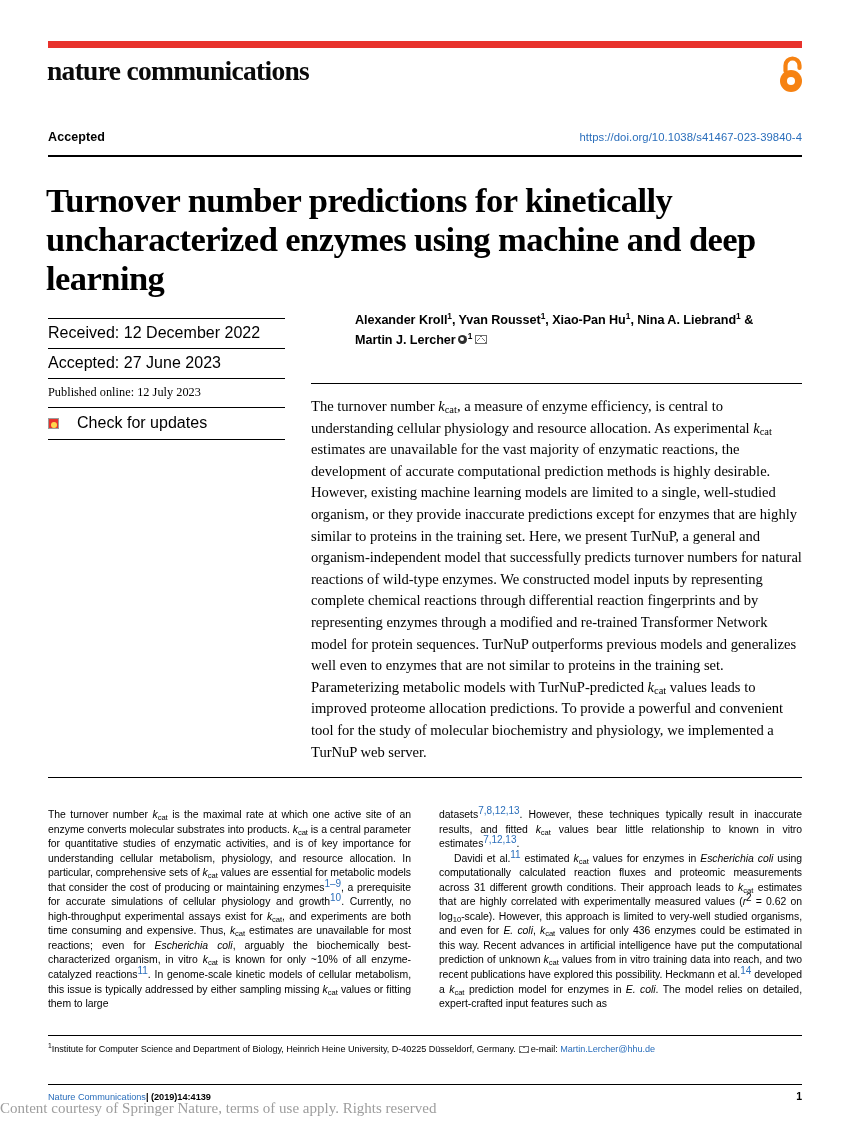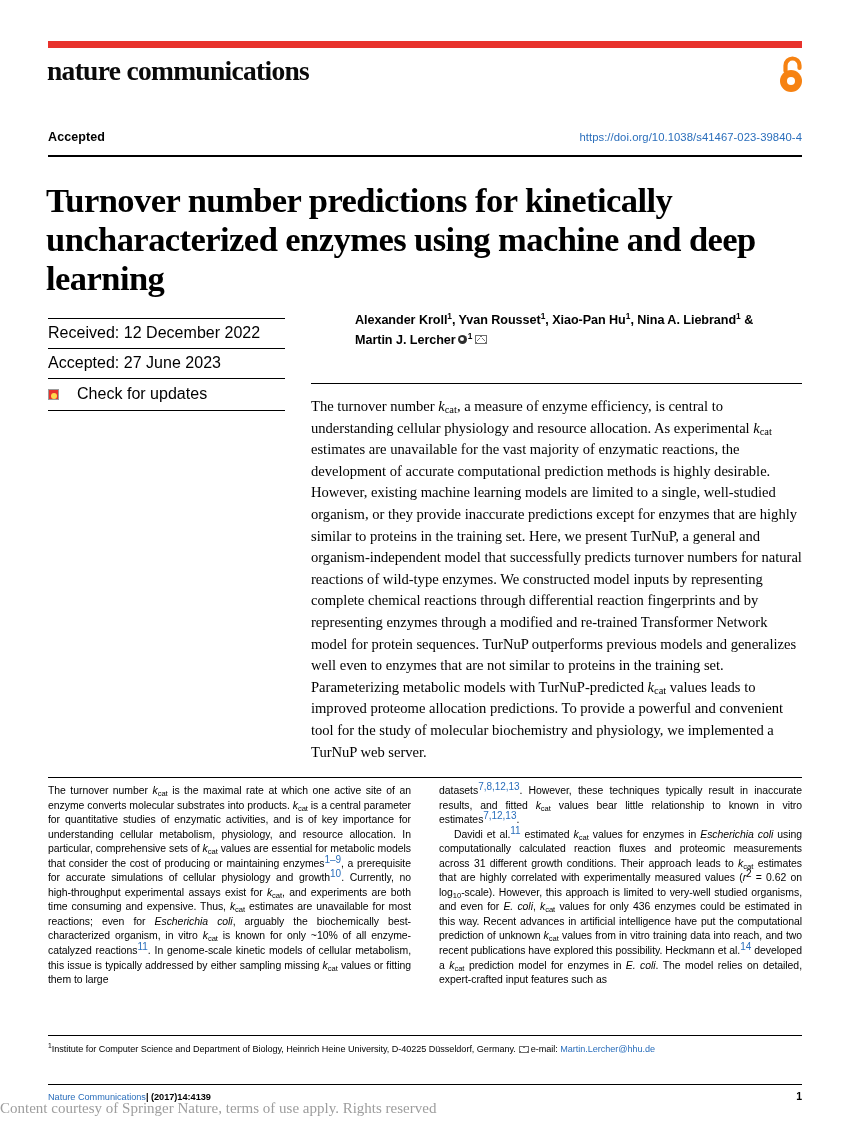--- a/index.html
+++ b/index.html
@@ -215,20 +215,21 @@
     display: flex;
     gap: 28px;
   }
   .body-col {
     width: 363px;
     font-size: 10.45px;
     line-height: 14.55px;
     text-align: justify;
     letter-spacing: -0.04px;
     color: #000;
+    margin-top: 24px;
   }
   .body-col p {
     margin: 0;
   }
   .body-col p.indent {
     text-indent: 15px;
   }
   .body-col sup,
   .abstract sup {
     font-size: 10px;
@@ -341,20 +342,21 @@
 
   <div class="article-label">Accepted</div>
   <a class="doi-link" href="#">https://doi.org/10.1038/s41467-023-39840-4</a>
   <div class="rule-top"></div>
 
   <h1 class="paper-title">Turnover number predictions for kinetically uncharacterized enzymes using machine and deep learning</h1>
 
   <div class="meta-col">
     <div class="meta-row">Received: 12 December 2022</div>
     <div class="meta-row">Accepted: 27 June 2023</div>
+    <div class="meta-row serif-row">Published online: 12 July 2023</div>
     <div class="meta-row badge-row">
       <span class="crossmark-icon"></span>
       <span>Check for updates</span>
     </div>
     <div class="meta-bottom-rule"></div>
   </div>
 
   <div class="authors">
     <span>Alexander Kroll</span><sup>1</sup><span>, Yvan Rousset</span><sup>1</sup><span>, Xiao-Pan Hu</span><sup>1</sup><span>, Nina A. Liebrand</span><sup>1</sup><span> &amp;</span><br>
     <span>Martin J. Lercher</span><span class="orcid-icon"></span><sup>1</sup><span class="mail-icon"></span>
@@ -379,20 +381,20 @@
   </div>
 
   <div class="affil-rule"></div>
   <div class="affil">
     <sup>1</sup><span>Institute for Computer Science and Department of Biology, Heinrich Heine University, D-40225 Düsseldorf, Germany. </span><span class="mail-icon"></span><span>e-mail: </span><a class="email-link" href="#">Martin.Lercher@hhu.de</a>
   </div>
 
   <div class="footer-rule"></div>
   <div class="footer">
     <div class="footer-left">
-      <span class="footer-journal">Nature Communications</span><span class="footer-cite">| (2017)14:4139</span>
+      <span class="footer-journal">Nature Communications</span><span class="footer-cite">| (2019)14:4139</span>
     </div>
     <div class="footer-page">1</div>
   </div>
 
   <div class="watermark">Content courtesy of Springer Nature, terms of use apply. Rights reserved</div>
 
 </div>
 
 </body></html>

